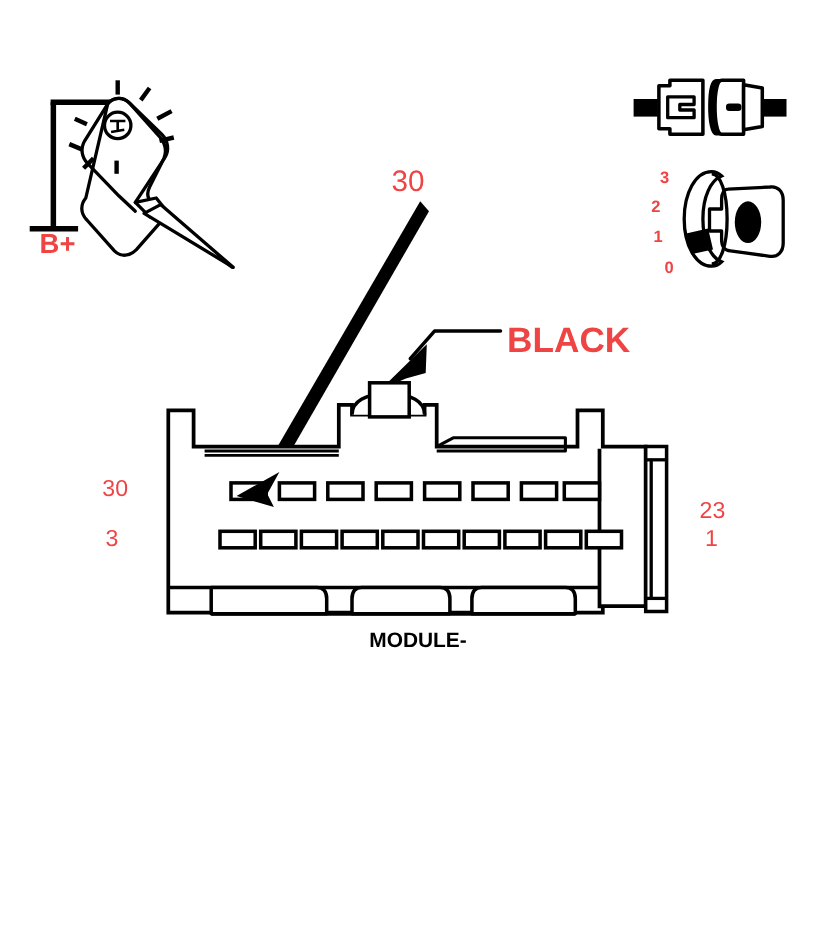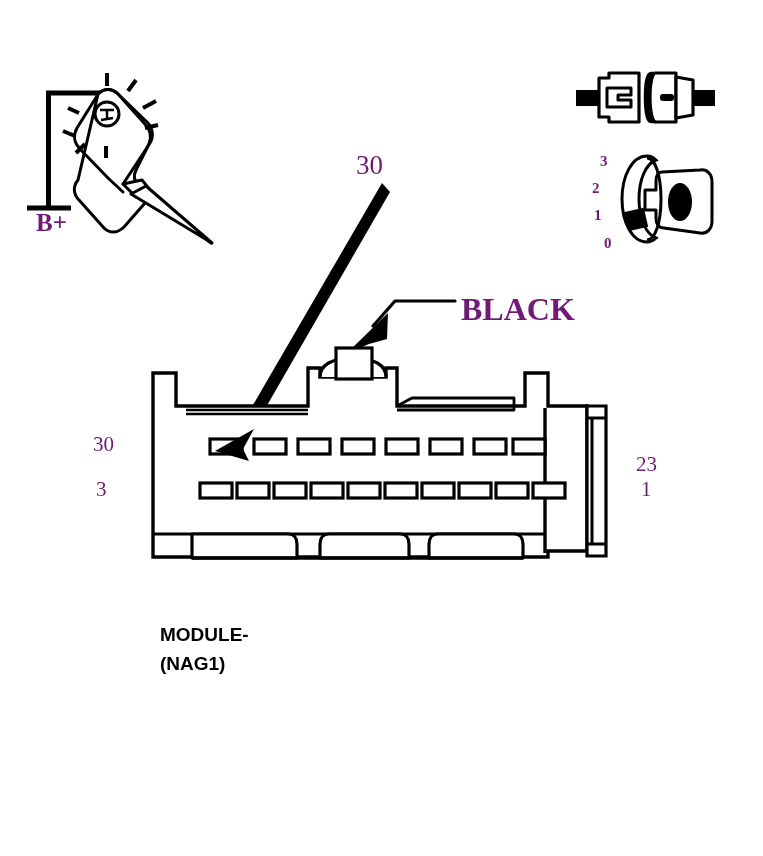--- a/index.html
+++ b/index.html
@@ -22,22 +22,22 @@
   #diagram-svg {
     position: absolute;
     left: 0;
     top: 0;
     width: 763px;
     height: 856px;
   }
   .lbl {
     position: absolute;
     white-space: nowrap;
-    font-family: Liberation Serif, serif;
-    color: #701a75;
+    font-family: Liberation Sans, sans-serif;
+    color: #ef4444;
     line-height: 1;
   }
   .lbl-bplus {
     left: 36px;
     top: 210px;
     font-size: 25px;
     font-weight: bold;
   }
   .lbl-callout-30 {
     left: 356px;
@@ -79,23 +79,23 @@
     font-size: 15px;
     font-weight: bold;
   }
   .lbl-key-3 { left: 600px; top: 154px; }
   .lbl-key-2 { left: 592px; top: 181px; }
   .lbl-key-1 { left: 594px; top: 208px; }
   .lbl-key-0 { left: 604px; top: 236px; }
   .caption {
     position: absolute;
     left: 160px;
-    top: 620px;
+    top: 568px;
     width: 440px;
-    text-align: left;
+    text-align: center;
     font-size: 19px;
     font-weight: bold;
     line-height: 29px;
   }
   .caption div { white-space: nowrap; }
   .lbl-figure-id {
     left: 595px;
     top: 756px;
     font-size: 24px;
     font-weight: normal;
@@ -277,17 +277,16 @@
   <div class="lbl lbl-pin-23">23</div>
   <div class="lbl lbl-pin-1">1</div>
 
   <div class="lbl lbl-key lbl-key-3">3</div>
   <div class="lbl lbl-key lbl-key-2">2</div>
   <div class="lbl lbl-key lbl-key-1">1</div>
   <div class="lbl lbl-key lbl-key-0">0</div>
 
   <div class="caption">
     <div>MODULE-</div>
-    <div>(NAG1)</div>
   </div>
 
 
 </div>
 
 </body></html>

